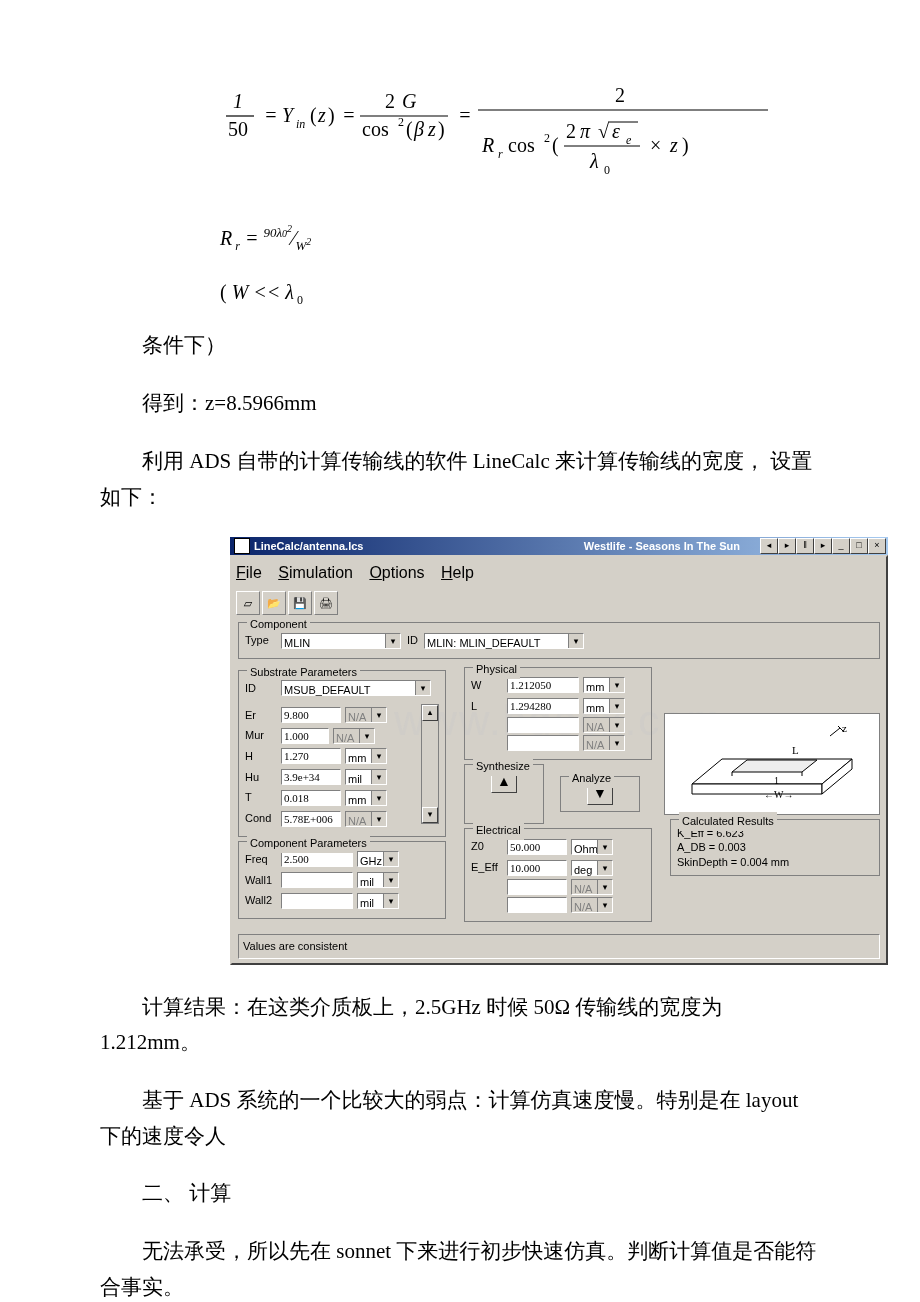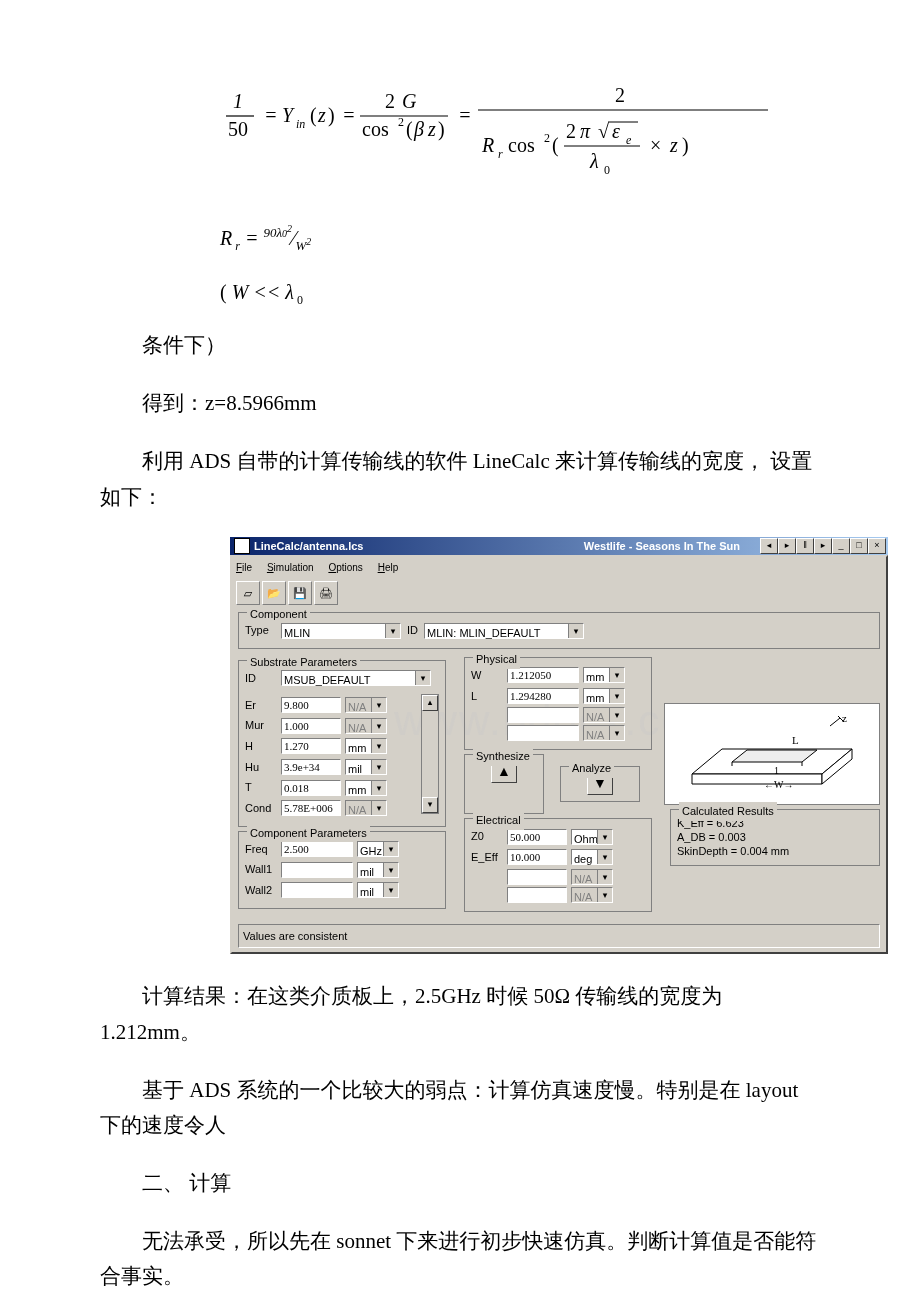--- a/index.html
+++ b/index.html
@@ -8,21 +8,21 @@
 .formula-img{margin:0 0 30px 120px;width:500px;height:110px;position:relative;font-family:"Times New Roman",serif;font-style:italic;font-size:20px}
 .small-eq{margin:0 0 18px 120px;font-family:"Times New Roman",serif;font-style:italic;font-size:20px}
 .small-eq sub{font-size:12px}
 .screenshot{margin:10px 0 25px 130px;width:658px;box-sizing:border-box;font-family:Tahoma,Arial,sans-serif;font-size:11px;font-style:normal;text-indent:0}
 .titlebar{height:18px;background:linear-gradient(to right,#0a246a,#a6caf0);color:#fff;display:flex;align-items:center;padding:0 2px;font-size:11px}
 .titlebar .t{flex:1;padding-left:4px;font-weight:bold}
 .titlebar .song{font-weight:bold;margin-right:20px}
 .winbtns{display:flex;gap:0}
 .winbtn{width:16px;height:14px;background:#d4d0c8;border:1px solid;border-color:#fff #404040 #404040 #fff;font-size:9px;line-height:12px;text-align:center;color:#000;font-family:Arial}
 .appbody{background:#d4d0c8;border:2px solid;border-color:#d4d0c8 #404040 #404040 #d4d0c8}
-.menubar{padding:2px 4px;font-size:10px}
+.menubar{padding:2px 4px;font-size:16px}
 .menubar span{margin-right:12px}
 .menubar u{text-decoration:underline}
 .toolbar{padding:3px 4px;display:flex;gap:2px}
 .tbtn{width:22px;height:22px;border:1px solid;border-color:#fff #808080 #808080 #fff;background:#d4d0c8;display:flex;align-items:center;justify-content:center}
 .fieldset{border:1px solid #808080;margin:4px 6px;position:relative;padding:6px}
 .legend{position:absolute;top:-8px;left:8px;background:#d4d0c8;padding:0 3px;font-size:11px}
 .row{display:flex;align-items:center;margin:2px 0;font-size:11px}
 .lbl{width:36px}
 .inp{border:1px solid;border-color:#808080 #fff #fff #808080;background:#fff;height:16px;padding:0 2px;font-size:11px;font-family:Tahoma;box-sizing:border-box}
 .sel{border:1px solid;border-color:#808080 #fff #fff #808080;background:#fff;height:16px;width:42px;font-size:11px;position:relative;box-sizing:border-box;padding-left:2px}
@@ -159,21 +159,21 @@
           </div>
           <div style="display:flex">
             <div style="flex:1" id="sub-rows">
                   <div class="row">
                     <span class="lbl">Er</span>
                     <input class="inp" style="width: 60px;" value="9.800">
                     <div class="sel dis" style="margin-left:4px">N/A</div>
                   </div>
                   <div class="row">
                     <span class="lbl">Mur</span>
-                    <input class="inp" style="width: 60px;" value="1.000">
+                    <input class="inp" style="width: 48px;" value="1.000">
                     <div class="sel dis" style="margin-left:4px">N/A</div>
                   </div>
                   <div class="row">
                     <span class="lbl">H</span>
                     <input class="inp" style="width: 60px;" value="1.270">
                     <div class="sel" style="margin-left:4px">mm</div>
                   </div>
                   <div class="row">
                     <span class="lbl">Hu</span>
                     <input class="inp" style="width: 60px;" value="3.9e+34">

